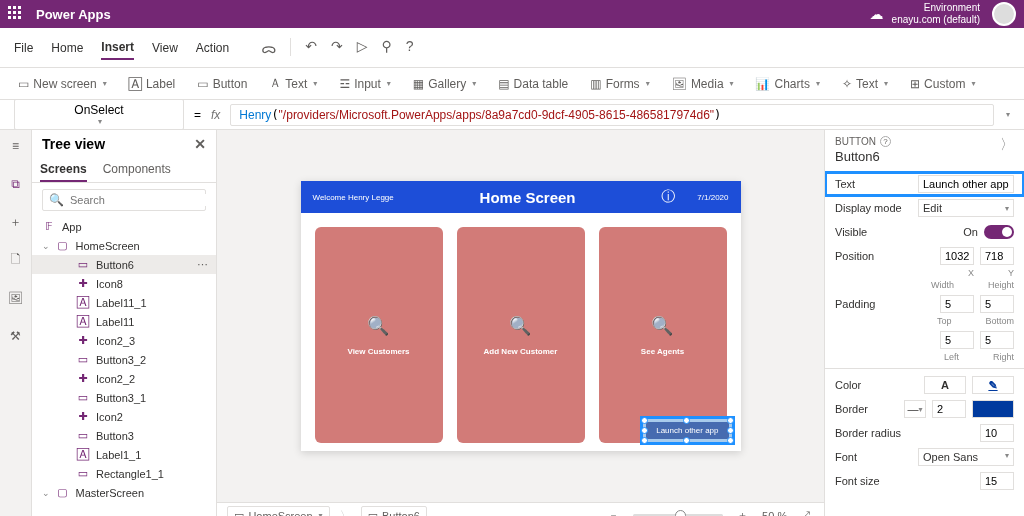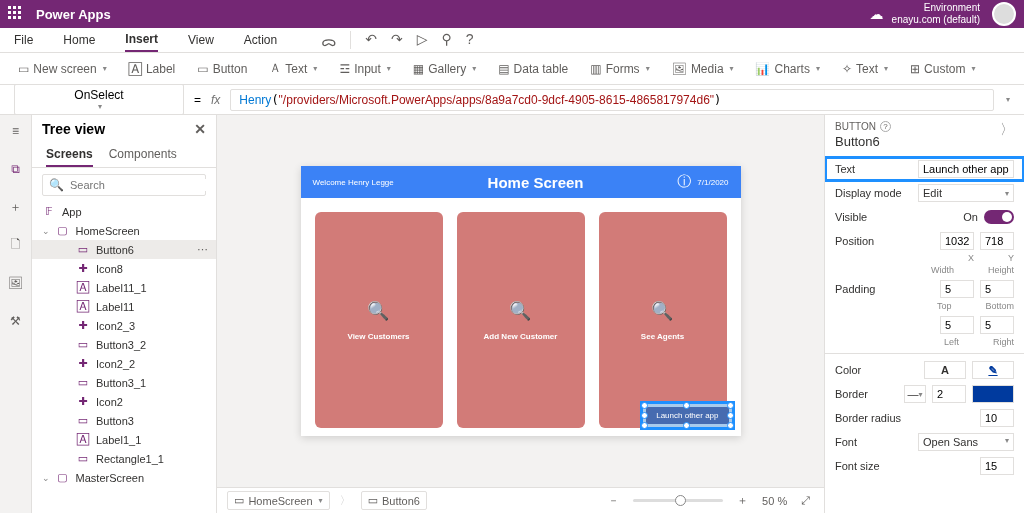--- a/index.html
+++ b/index.html
@@ -9,21 +9,21 @@
 .titlebar { height: 28px; background: #742774; color: #fff; display: flex; align-items: center; padding: 0 8px; }
 .waffle { width: 16px; height: 16px; display: grid; grid-template-columns: repeat(3,3px); grid-template-rows: repeat(3,3px); gap: 2px; margin-right: 12px; }
 .waffle span { background: #fff; }
 .titlebar .app-title { font-weight: 600; font-size: 13px; }
 .titlebar .spacer { flex: 1; }
 .env { text-align: right; font-size: 10px; line-height: 12px; margin-right: 12px; display: flex; align-items: center; gap: 8px; }
 .env .icon-cloud { font-size: 14px; }
 .avatar-circle { width: 24px; height: 24px; border-radius: 50%; background: #ddd; border: 2px solid #fff; }
 
 
-.menubar { height: 25px; display: flex; align-items: center; padding: 0 14px; gap: 30px; font-size: 12px; color: #323130; border-bottom: 1px solid #e1dfdd; }
+.menubar { height: 40px; display: flex; align-items: center; padding: 0 14px; gap: 18px; font-size: 12px; color: #323130; border-bottom: 1px solid #e1dfdd; }
 .menubar .menu-item { cursor: pointer; padding: 4px 0; }
 .menubar .menu-item.active { border-bottom: 2px solid #742774; font-weight: 600; }
 .menubar .status { margin-left: auto; color: #605e5c; font-size: 11px; }
 .menubar .right-icons { display: flex; gap: 14px; color: #605e5c; font-size: 14px; margin-left: 14px; }
 .right-icons .sep { border-left: 1px solid #e1dfdd; height: 18px; }
 .right-icons span { cursor: pointer; }
 
 
 .ribbon { height: 32px; display: flex; align-items: center; padding: 0 14px; gap: 14px; border-bottom: 1px solid #e1dfdd; color: #605e5c; font-size: 12px; }
 .ribbon .rb-item { display: flex; align-items: center; gap: 4px; cursor: pointer; padding: 2px 4px; }
@@ -43,38 +43,38 @@
 
 
 .rail { width: 32px; background: #f3f2f1; border-right: 1px solid #e1dfdd; display: flex; flex-direction: column; align-items: center; padding-top: 6px; gap: 18px; color: #605e5c; }
 .rail .rail-item { width: 20px; height: 20px; display: flex; align-items: center; justify-content: center; cursor: pointer; }
 .rail .rail-item.active { color: #742774; }
 
 
 .tree-panel { width: 185px; border-right: 1px solid #e1dfdd; display: flex; flex-direction: column; }
 .tree-header { display: flex; align-items: center; justify-content: space-between; padding: 6px 10px; font-weight: 600; font-size: 14px; }
 .tree-header .close-x { cursor: pointer; color: #605e5c; font-size: 14px; }
-.tree-tabs { display: flex; gap: 16px; padding: 0 14px; border-bottom: 1px solid #e1dfdd; font-size: 12px; }
+.tree-tabs { display: flex; gap: 16px; padding: 0 8px; border-bottom: 1px solid #e1dfdd; font-size: 12px; }
 .tree-tabs .ttab { padding: 4px 0; cursor: pointer; color: #605e5c; }
 .tree-tabs .ttab.active { border-bottom: 2px solid #742774; color: #323130; font-weight: 600; }
 .tree-search { margin: 6px 10px; display: flex; align-items: center; border: 1px solid #e1dfdd; border-radius: 2px; padding: 3px 6px; color: #888; gap: 6px; }
 .tree-search input { border: none; outline: none; flex: 1; font-size: 11px; }
 .tree-list { flex: 1; overflow-y: auto; padding-bottom: 6px; }
 .tree-item { display: flex; align-items: center; gap: 6px; padding: 3px 6px 3px 10px; font-size: 11px; color: #323130; cursor: pointer; }
 .tree-item.lvl2 { padding-left: 44px; }
 .tree-item.selected { background: #edebe9; }
 .tree-item .t-icon { width: 14px; text-align: center; color: #742774; font-size: 11px; }
 .tree-item .chev { font-size: 9px; color: #888; }
 .tree-item .more { margin-left: auto; letter-spacing: 2px; color: #605e5c; }
 
 
 .canvas-wrap { flex: 1; background: #f3f2f1; display: flex; flex-direction: column; position: relative; }
 .canvas-stage { flex: 1; display: flex; align-items: center; justify-content: center; overflow: hidden; }
 .app-canvas { width: 440px; height: 270px; background: #fff; box-shadow: 0 2px 8px rgba(0,0,0,0.15); display: flex; flex-direction: column; }
-.app-header { background: #3b82f6; color: #fff; display: flex; align-items: center; padding: 0 12px; height: 32px; }
+.app-header { background: #1d4ed8; color: #fff; display: flex; align-items: center; padding: 0 12px; height: 32px; gap: 16px; }
 .app-header .welcome { font-size: 8px; }
 .app-header .title { flex: 1; text-align: center; font-weight: 700; font-size: 15px; }
 .app-header .info-ico { font-size: 14px; margin-right: 6px; }
 .app-header .date { font-size: 8px; }
 .app-body { flex: 1; display: flex; gap: 14px; padding: 14px 14px 8px; position: relative; }
 .card { flex: 1; background: #d27b78; border-radius: 6px; display: flex; flex-direction: column; align-items: center; justify-content: center; color: #fff; gap: 10px; }
 .card .mag { font-size: 18px; }
 .card .card-label { font-size: 8px; font-weight: 600; }
 .launch-btn-wrap { position: absolute; right: 6px; bottom: 6px; border: 3px solid #1e90ff; background: #a8cbec; padding: 3px; }
 .launch-btn { background: #466bb0; color: #fff; font-size: 8px; padding: 4px 10px; border-radius: 2px; position: relative; }

